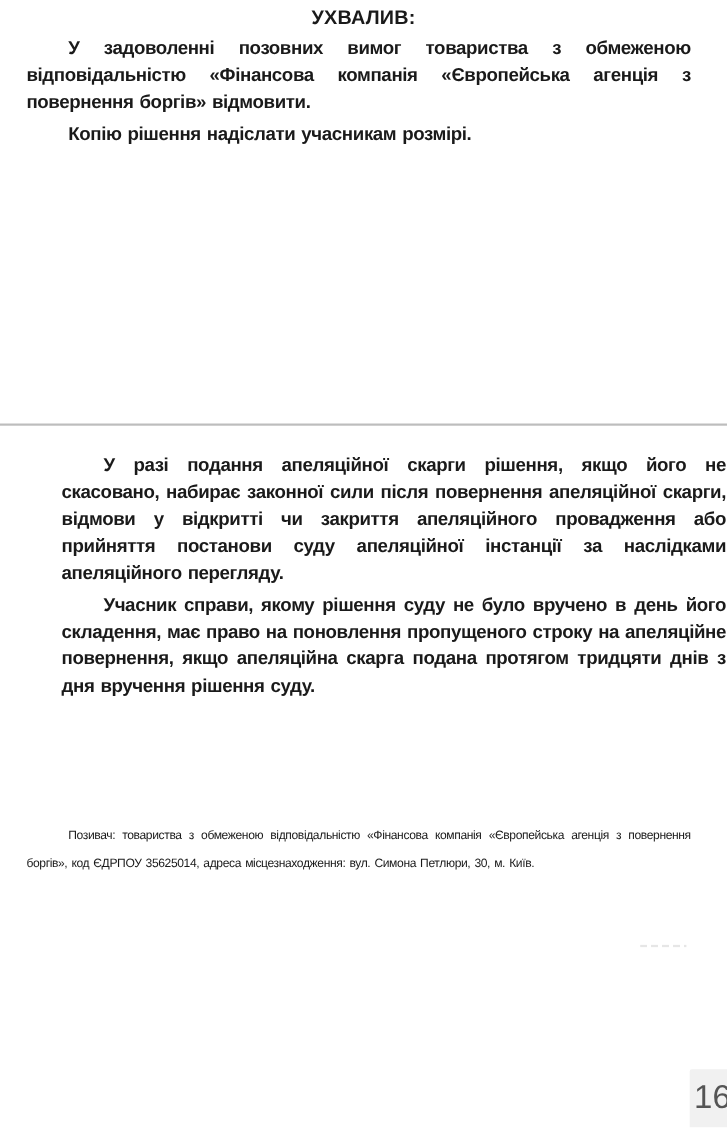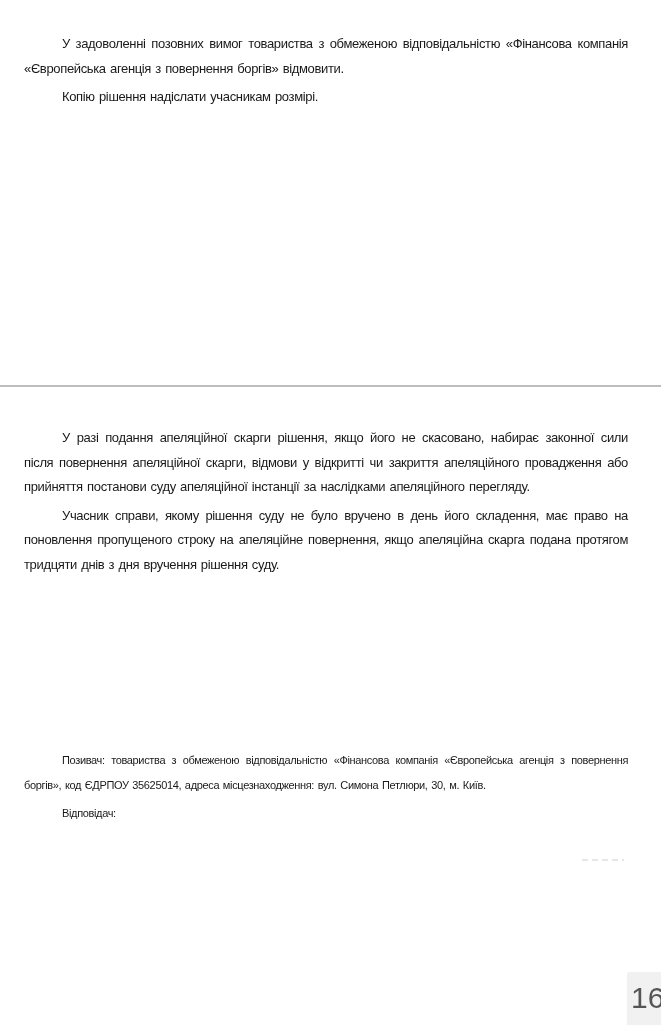--- a/index.html
+++ b/index.html
@@ -36,24 +36,25 @@
       left: 0;
       top: 1px;
       width: 661px;
       height: 2px;
       background: #bdbdbd;
     }
     .text-block {
       position: absolute;
       left: 24px;
       width: 604px;
-      font-size: 13px;
+      font-size: 17px;
       line-height: 24.6px;
       letter-spacing: -0.35px;
       word-spacing: 1px;
+      font-weight: bold;
     }
     .heading {
       position: absolute;
       top: 3px;
       left: 0;
       width: 661px;
       text-align: center;
       font-weight: bold;
       font-size: 18px;
       line-height: 26px;
@@ -63,21 +64,21 @@
       margin: 0 0 4px 0;
       text-indent: 38px;
       text-align: justify;
       text-align-last: left;
     }
     p.para .line-break-spacer {
       display: inline-block;
       width: 190px;
     }
     .page-1 .text-block { top: 32px; }
-    .page-2 .text-block { top: 37px; }
+    .page-2 .text-block { top: 22px; margin-left: 32px; }
     .party-block { position: absolute; left: 24px; width: 604px; top: 359px; font-size: 11px; line-height: 24.6px; letter-spacing: -0.35px; word-spacing: 1px;}
     .page-indicator {
       position: absolute;
       left: 627px;
       top: 972px;
       width: 40px;
       height: 53px;
       background: #f1f1f1;
       border-radius: 2px 0 0 0;
       overflow: hidden;
@@ -98,38 +99,38 @@
       top: 859px;
       width: 42px;
       height: 2px;
       background: repeating-linear-gradient(90deg, #e6e6e6 0 6px, transparent 6px 10px);
     }
   </style>
 </head>
 <body>
 
 <div class="page page-1">
+  <div class="heading">УХВАЛИВ:</div>
   <div class="text-block">
     <p class="para">У задоволенні позовних вимог товариства з обмеженою відповідальністю «Фінансова компанія «Європейська агенція з повернення боргів» відмовити.</p>
     <p class="para">Копію рішення надіслати учасникам розмірі.</p>
   </div>
 </div>
 
 <div class="separator">
   <div class="line"></div>
 </div>
 
 <div class="page page-2">
   <div class="text-block">
     <p class="para">У разі подання апеляційної скарги рішення, якщо його не скасовано, набирає законної сили після повернення апеляційної скарги, відмови у відкритті чи закриття апеляційного провадження або прийняття постанови суду апеляційної інстанції за наслідками апеляційного перегляду.</p>
     <p class="para">Учасник справи, якому рішення суду не було вручено в день його складення, має право на поновлення пропущеного строку на апеляційне повернення, якщо апеляційна скарга подана протягом тридцяти днів з дня вручення рішення суду.</p>
   </div>
   <div class="party-block">
     <p class="para">Позивач: товариства з обмеженою відповідальністю «Фінансова компанія «Європейська агенція з повернення боргів», код ЄДРПОУ 35625014, адреса місцезнаходження: вул. Симона Петлюри, 30, м. Київ.</p>
-    <p class="para">Відповідач:</p>
   </div>
 </div>
 
 <div class="artifact"></div>
 
 <div class="page-indicator">
   <div class="page-number">16</div>
 </div>
 
 </body></html>

